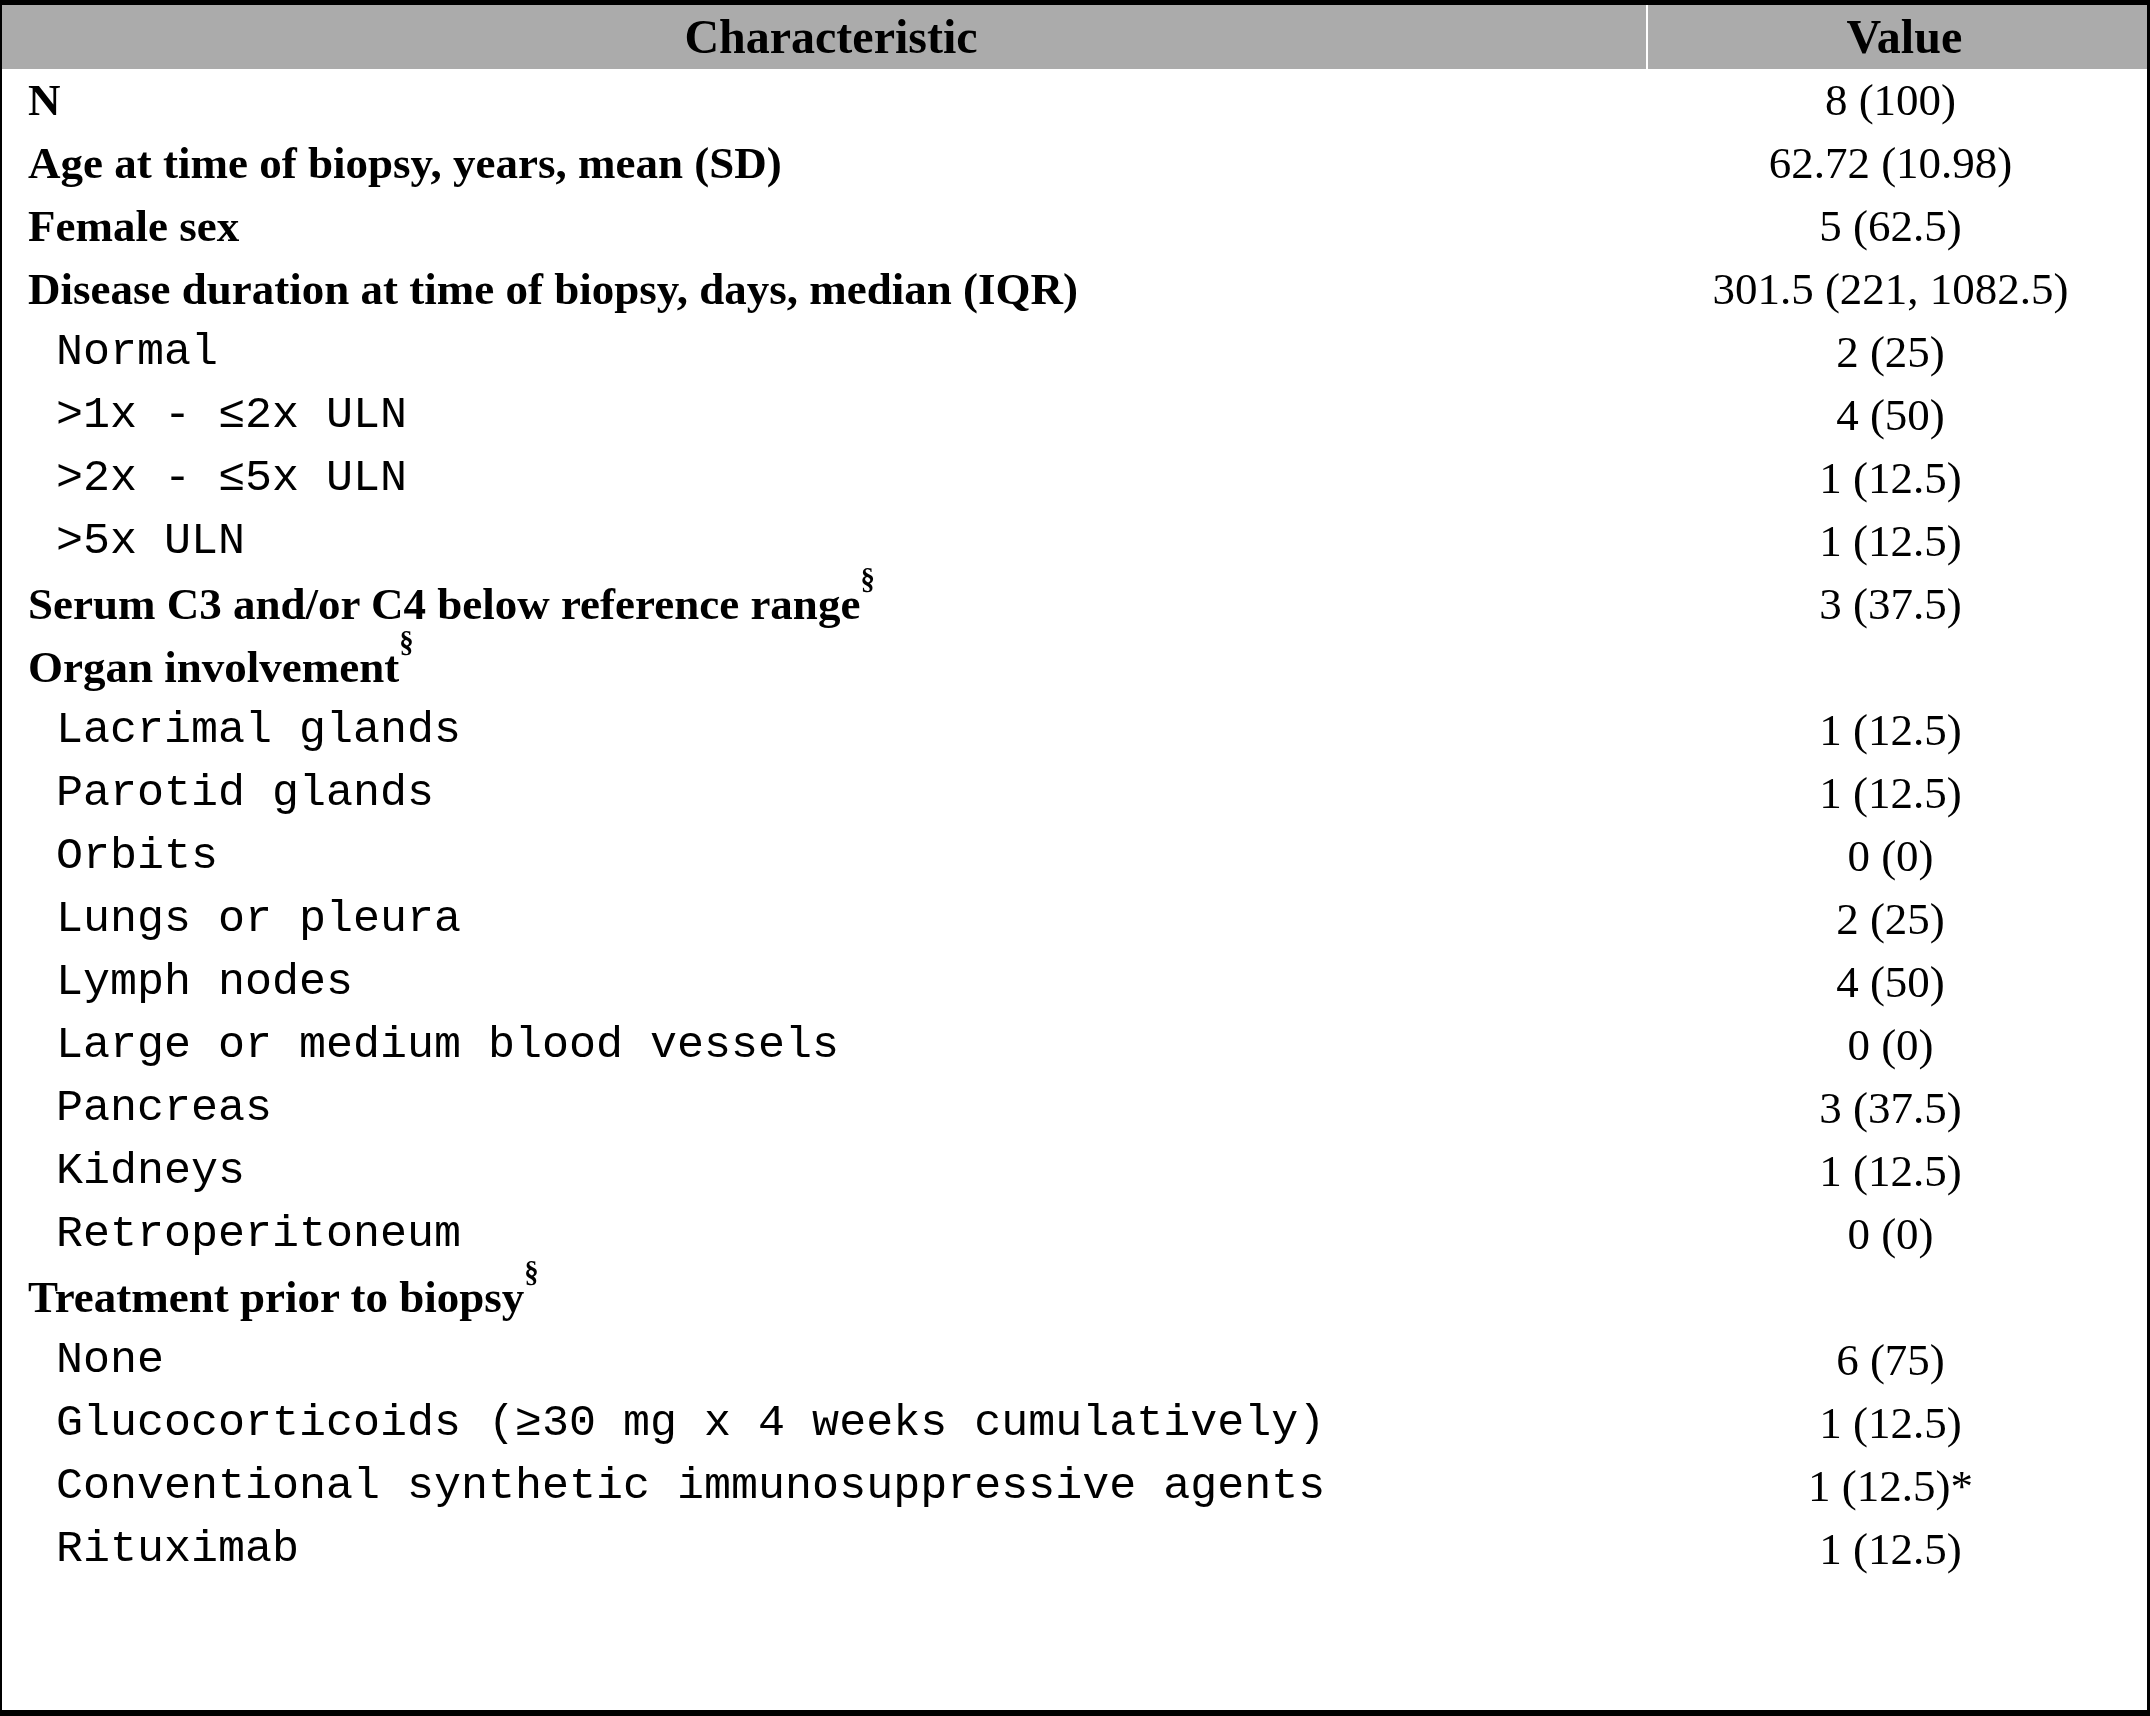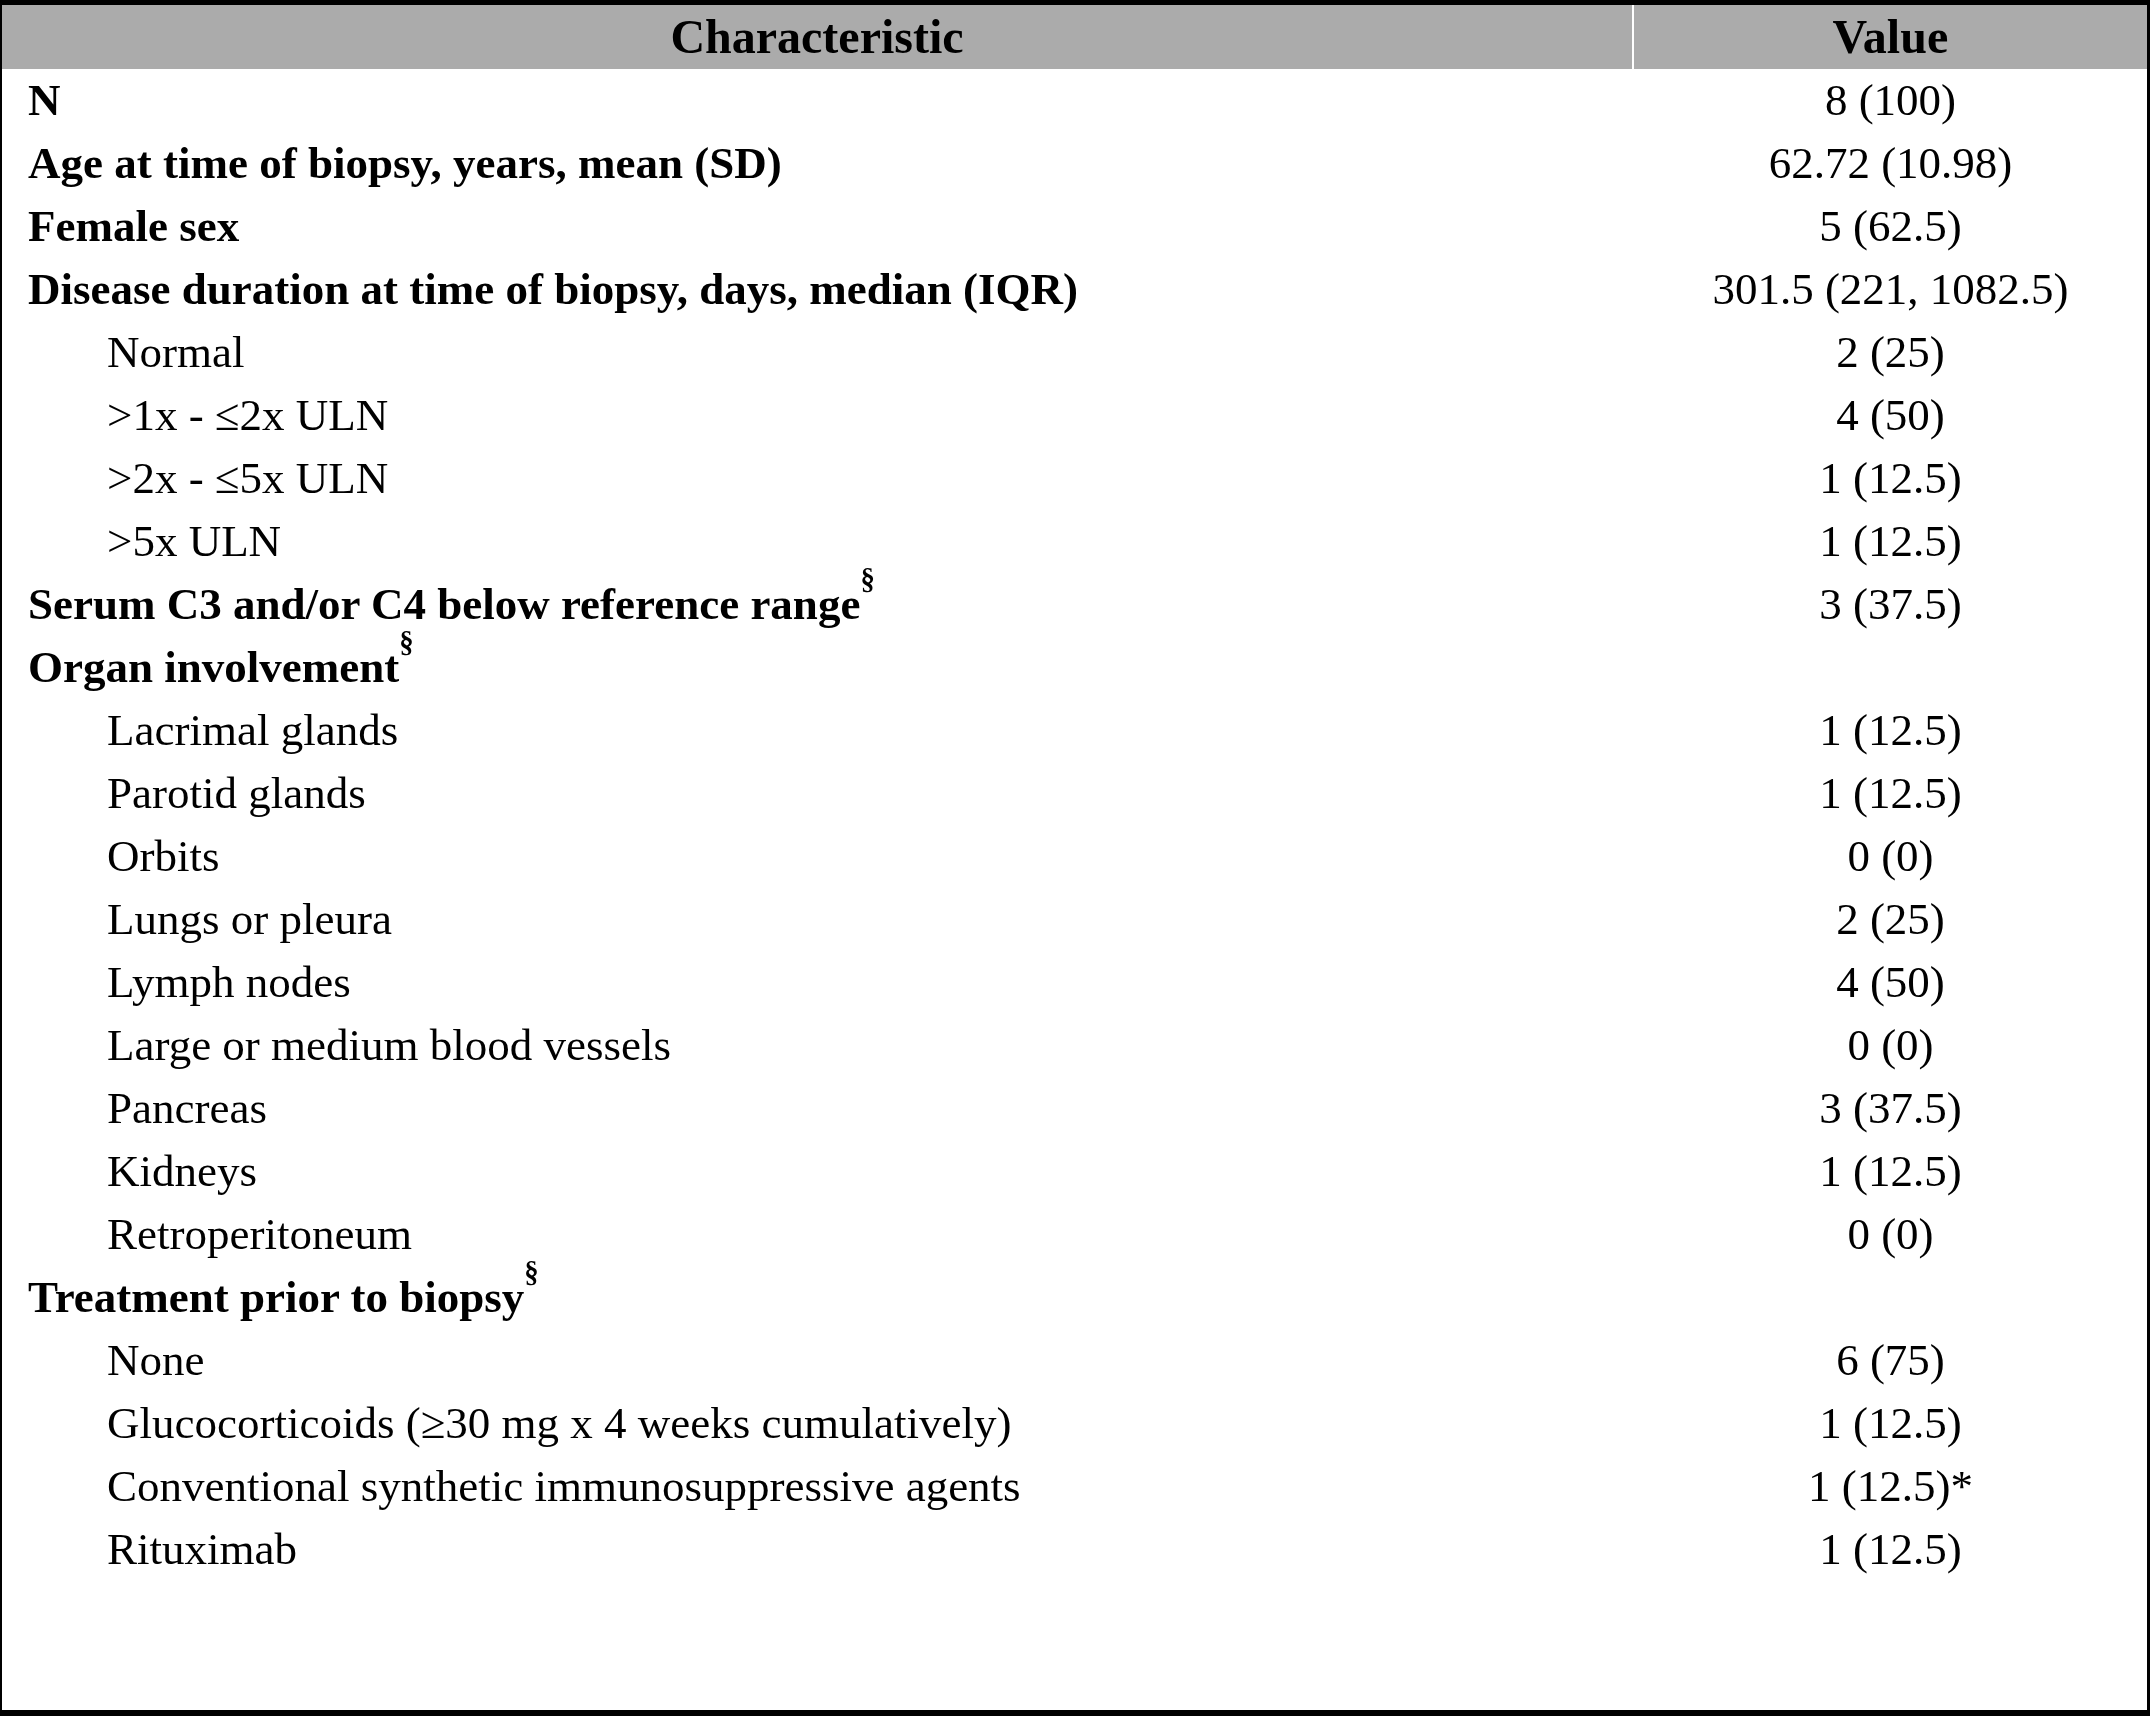--- a/index.html
+++ b/index.html
@@ -33,20 +33,21 @@
     display: flex;
     align-items: stretch;
   }
   .hcell {
     display: flex;
     align-items: center;
     justify-content: center;
     font-weight: bold;
     font-size: 48px;
     line-height: 1;
+    padding-left: 14px;
   }
   .hcell.col-label { width: 1630px; }
   .hdivider {
     width: 1.8px;
     background: #ffffff;
   }
   .hcell.col-value { flex: 1; }
   .rows { width: 100%; }
   .row {
     height: 63px;
@@ -56,21 +57,21 @@
   .cell {
     font-size: 45px;
     line-height: 1;
     white-space: nowrap;
   }
   .cell.label {
     width: 1632px;
     box-sizing: border-box;
     padding-left: 26px;
   }
-  .row.indent .cell.label { padding-left: 105px; }
+  .row.indent .cell.label { padding-left: 54px; font-family: Liberation Mono, monospace; }
   .row.bold .cell.label { font-weight: bold; }
   .cell.value {
     flex: 1;
     text-align: center;
   }
   .sup {
     font-size: 64%;
     position: relative;
     top: -0.5em;
     line-height: 0;

